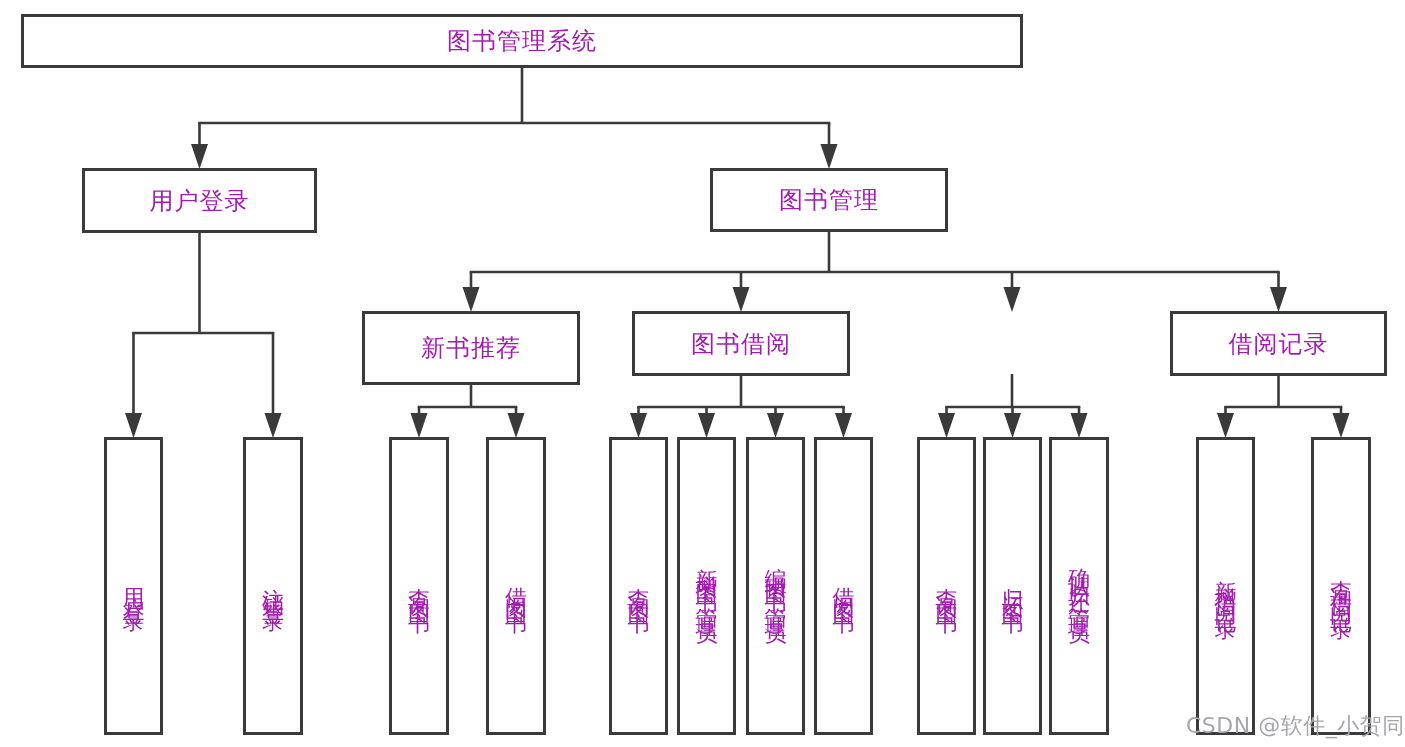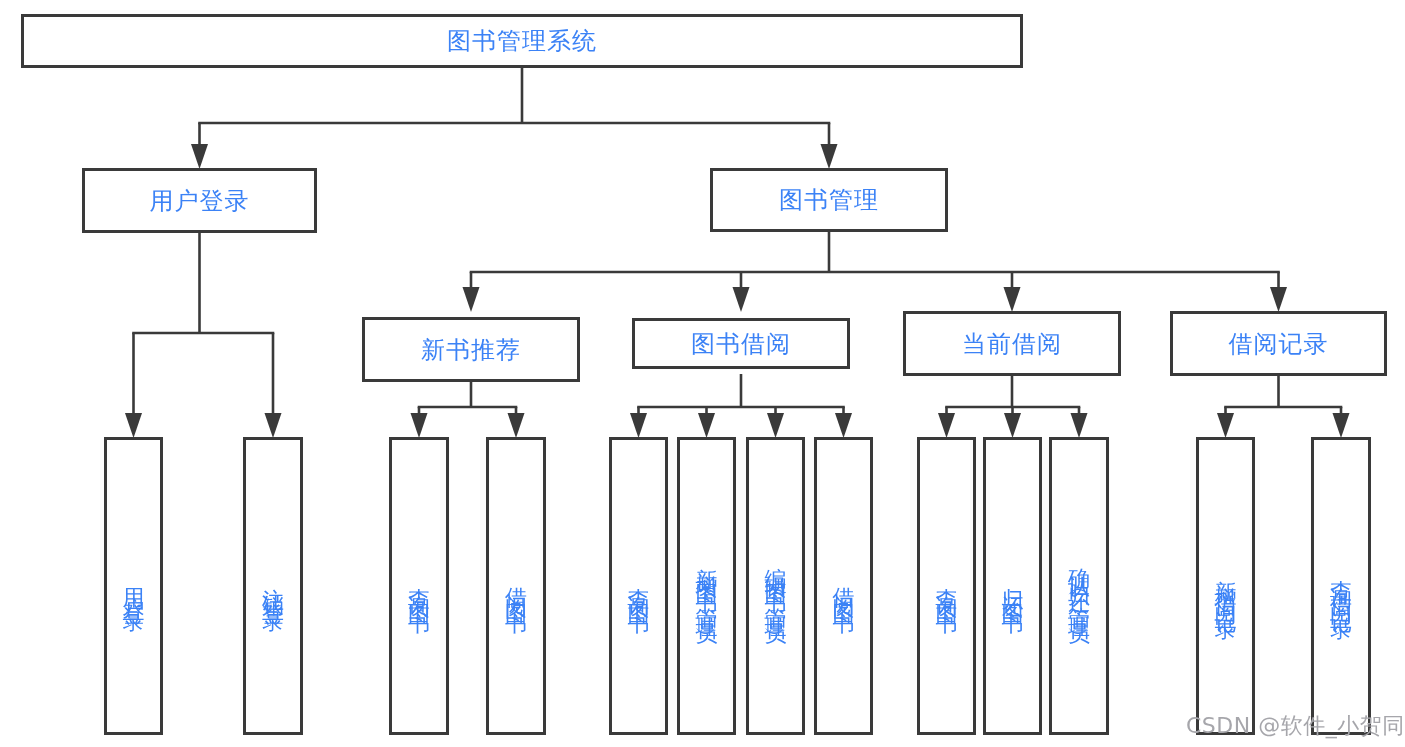--- a/index.html
+++ b/index.html
@@ -22,21 +22,21 @@
     z-index: 1;
   }
   .node {
     position: absolute;
     box-sizing: border-box;
     border: 3px solid #3a3a3a;
     background: #ffffff;
     display: flex;
     align-items: center;
     justify-content: center;
-    color: #3b82f6;
+    color: #a21caf;
     z-index: 2;
   }
   .node.horizontal .node-label {
     font-size: 24px;
     letter-spacing: 1px;
     white-space: nowrap;
   }
   [data-name="node-root"] .node-label {
     font-size: 22px;
     letter-spacing: 0.5px;
@@ -121,28 +121,25 @@
   <div class="watermark" data-name="watermark">CSDN @软件_小贺同学</div>
 <div class="node horizontal" data-name="node-root" style="left: 21px; top: 14px; width: 1002px; height: 54px;">
       <span class="node-label" data-name="node-label">图书管理系统</span>
     </div>
     <div class="node horizontal" data-name="node-user-login" style="left: 82px; top: 168px; width: 235px; height: 65px;">
       <span class="node-label" data-name="node-label">用户登录</span>
     </div>
     <div class="node horizontal" data-name="node-book-mgmt" style="left: 710px; top: 168px; width: 238px; height: 64px;">
       <span class="node-label" data-name="node-label">图书管理</span>
     </div>
-    <div class="node horizontal" data-name="node-new-book-rec" style="left: 362px; top: 311px; width: 218px; height: 65px; margin-top: 6px;">
+    <div class="node horizontal" data-name="node-new-book-rec" style="left: 362px; top: 311px; width: 218px; height: 74px;">
       <span class="node-label" data-name="node-label">新书推荐</span>
     </div>
-    <div class="node horizontal" data-name="node-book-borrow" style="left: 632px; top: 318px; width: 218px; height: 51px;">
+    <div class="node horizontal" data-name="node-book-borrow" style="left: 632px; top: 311px; width: 218px; height: 65px;">
       <span class="node-label" data-name="node-label">图书借阅</span>
-    </div>
-    <div class="node horizontal" data-name="node-current-borrow" style="left: 903px; top: 311px; width: 218px; height: 65px;">
-      <span class="node-label" data-name="node-label">当前借阅</span>
     </div>
     <div class="node horizontal" data-name="node-borrow-records" style="left: 1170px; top: 311px; width: 217px; height: 65px;">
       <span class="node-label" data-name="node-label">借阅记录</span>
     </div>
     <div class="node vertical" data-name="node-leaf-user-login" style="left: 104px; top: 437px; width: 59px; height: 298px;">
       <span class="node-label" data-name="node-label">用户登录</span>
     </div>
     <div class="node vertical" data-name="node-leaf-logout" style="left: 243px; top: 437px; width: 60px; height: 298px;">
       <span class="node-label" data-name="node-label">注销登录</span>
     </div>

